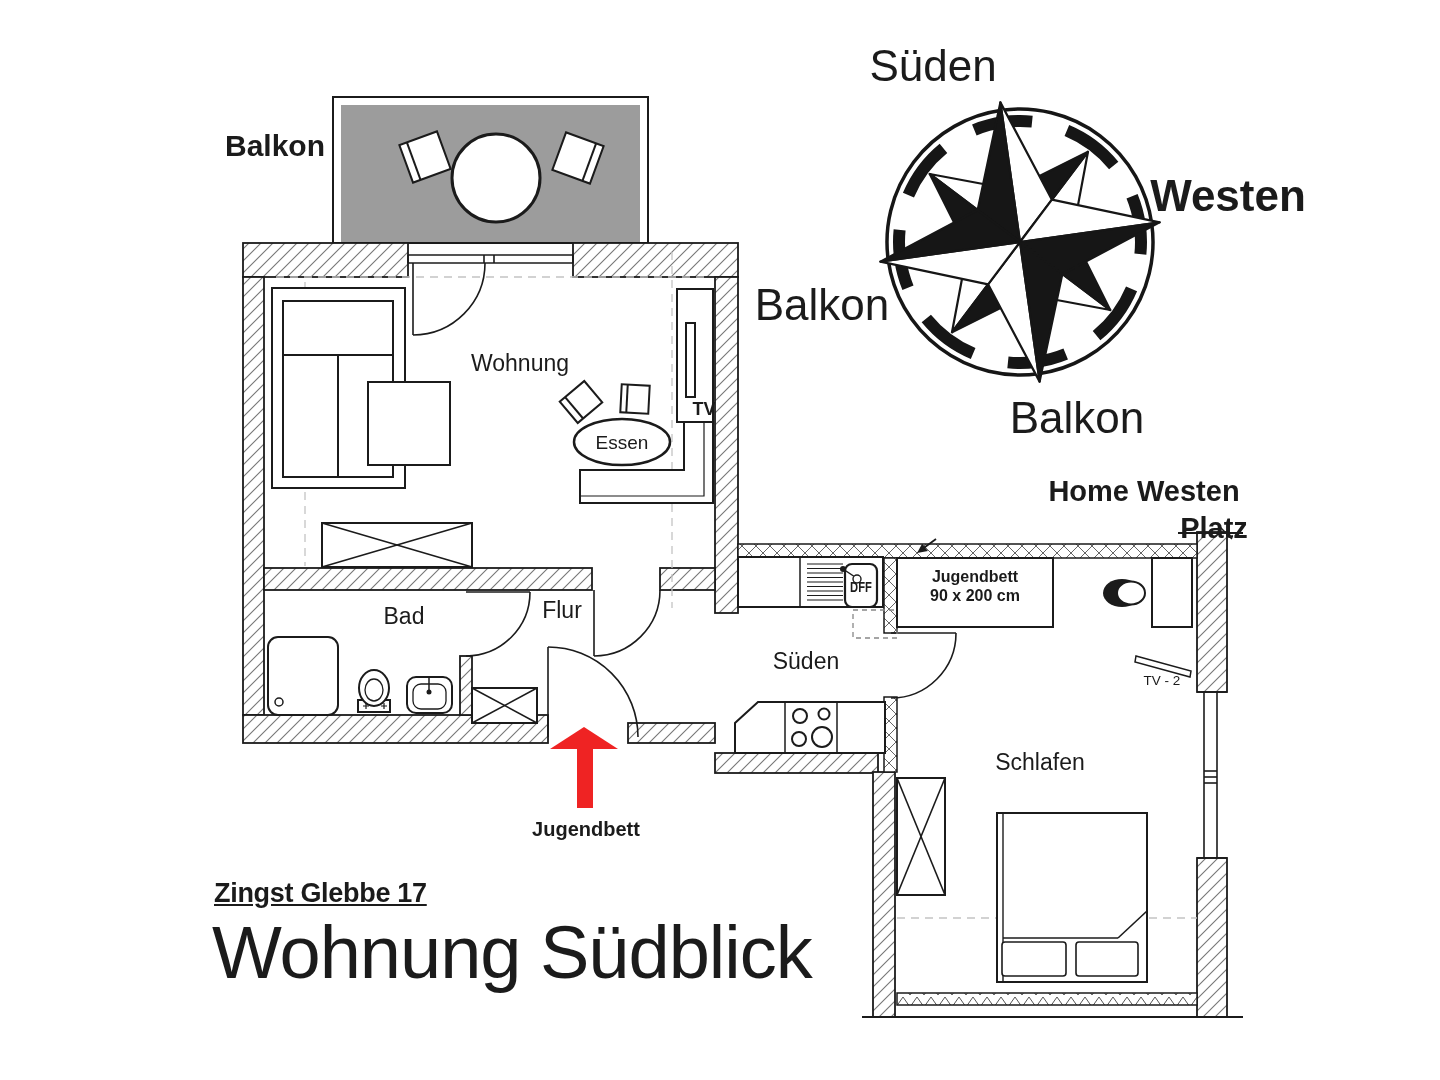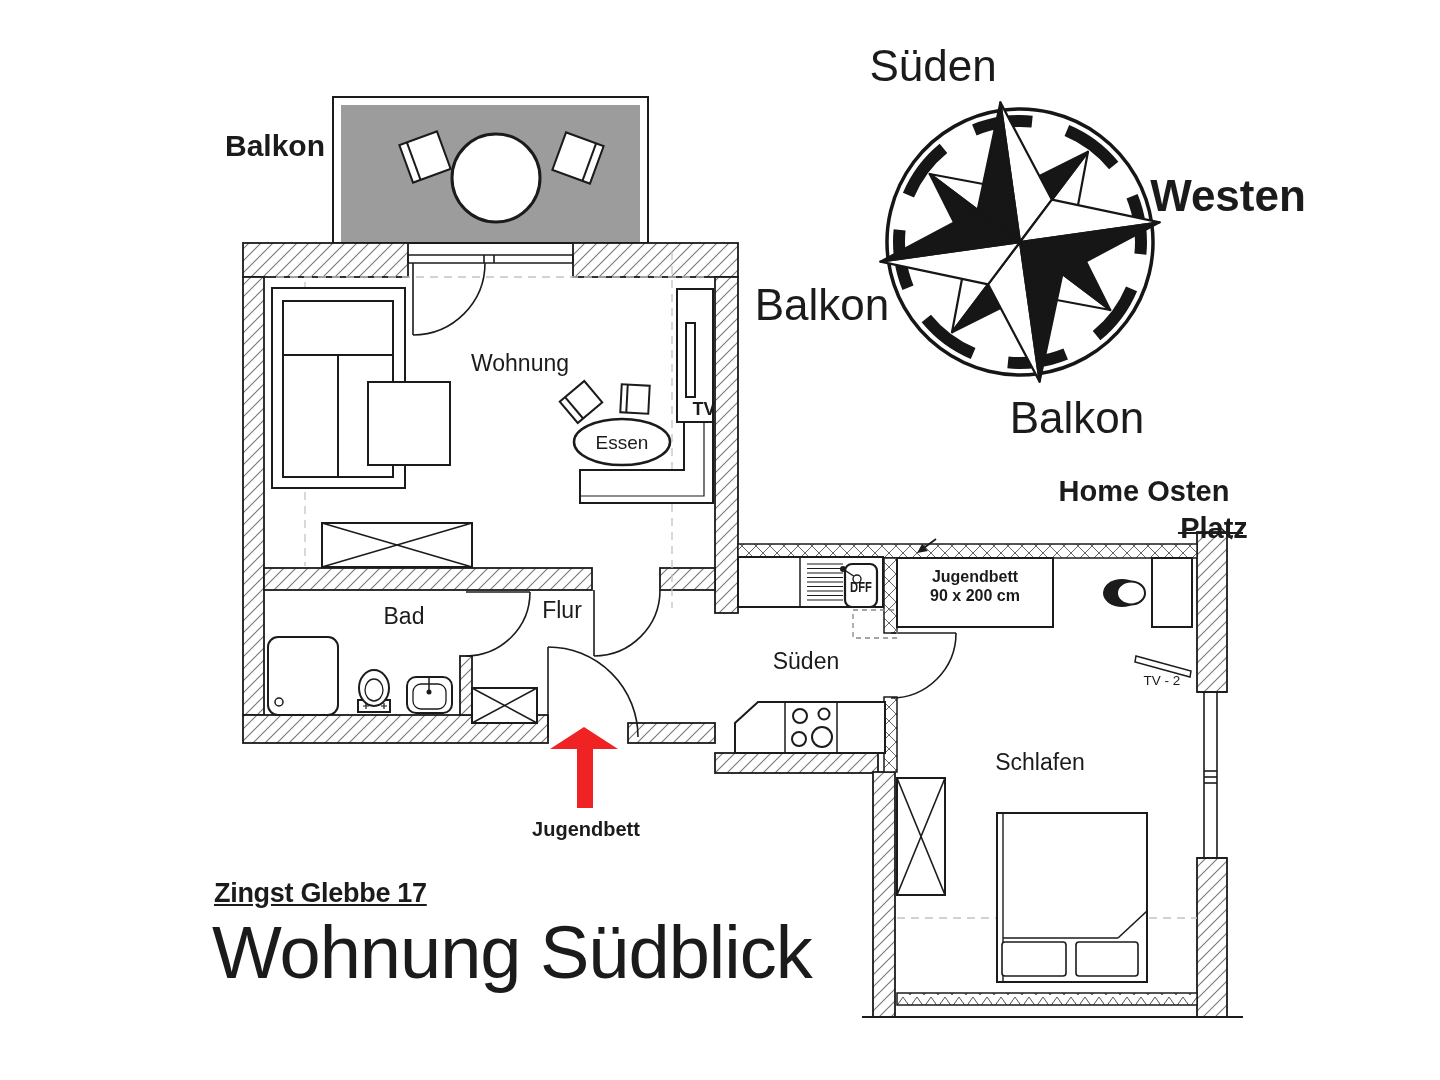--- a/index.html
+++ b/index.html
@@ -279,21 +279,21 @@
   <div class="lbl balkon" style="left:225px;top:131px;">Balkon</div>
   <div class="lbl room c" style="left:520px;top:363px;">Wohnung</div>
   <div class="lbl essen c" style="left:622px;top:442px;">Essen</div>
   <div class="lbl tvlbl c" style="left:696px;top:409px;">TV</div>
   <div class="lbl room c" style="left:404px;top:616px;">Bad</div>
   <div class="lbl room c" style="left:562px;top:610px;">Flur</div>
   <div class="lbl room c" style="left:806px;top:661px;">Süden</div>
   <div class="lbl dff" style="left:861px;top:587px;">DFF</div>
   <div class="lbl bedlbl c" style="left:975px;top:577px;">Jugendbett</div>
   <div class="lbl bedlbl c" style="left:975px;top:596px;">90 x 200 cm</div>
-  <div class="lbl ho c" style="left:1144px;top:491px;">Home Osten</div>
+  <div class="lbl ho c" style="left:1144px;top:491px;">Home Westen</div>
   <div class="lbl ho c" style="left:1214px;top:528px;">Platz</div>
   <div class="lbl tv2 c" style="left:1162px;top:681px;">TV - 2</div>
   <div class="lbl room c" style="left:1040px;top:762px;">Schlafen</div>
   <div class="lbl trepp c" style="left:586px;top:829px;">Jugendbett</div>
 
   <div class="lbl compass c" style="left:933px;top:66px;">Süden</div>
   <div class="lbl compass c" style="left:1228px;top:196px;font-weight:bold;">Westen</div>
   <div class="lbl compass c" style="left:822px;top:305px;">Balkon</div>
   <div class="lbl compass c" style="left:1077px;top:418px;">Balkon</div>
 

